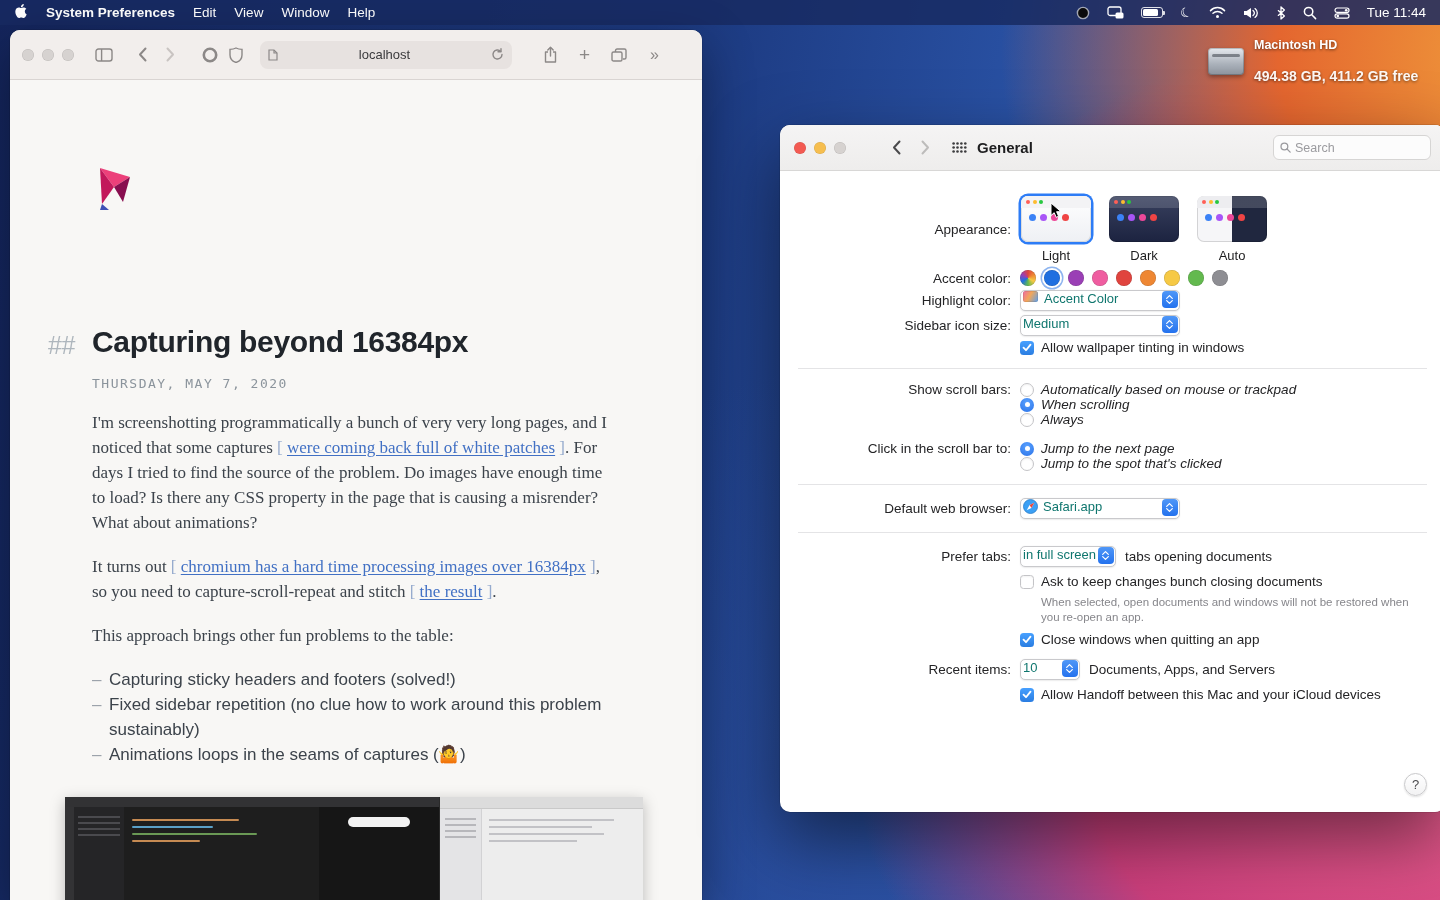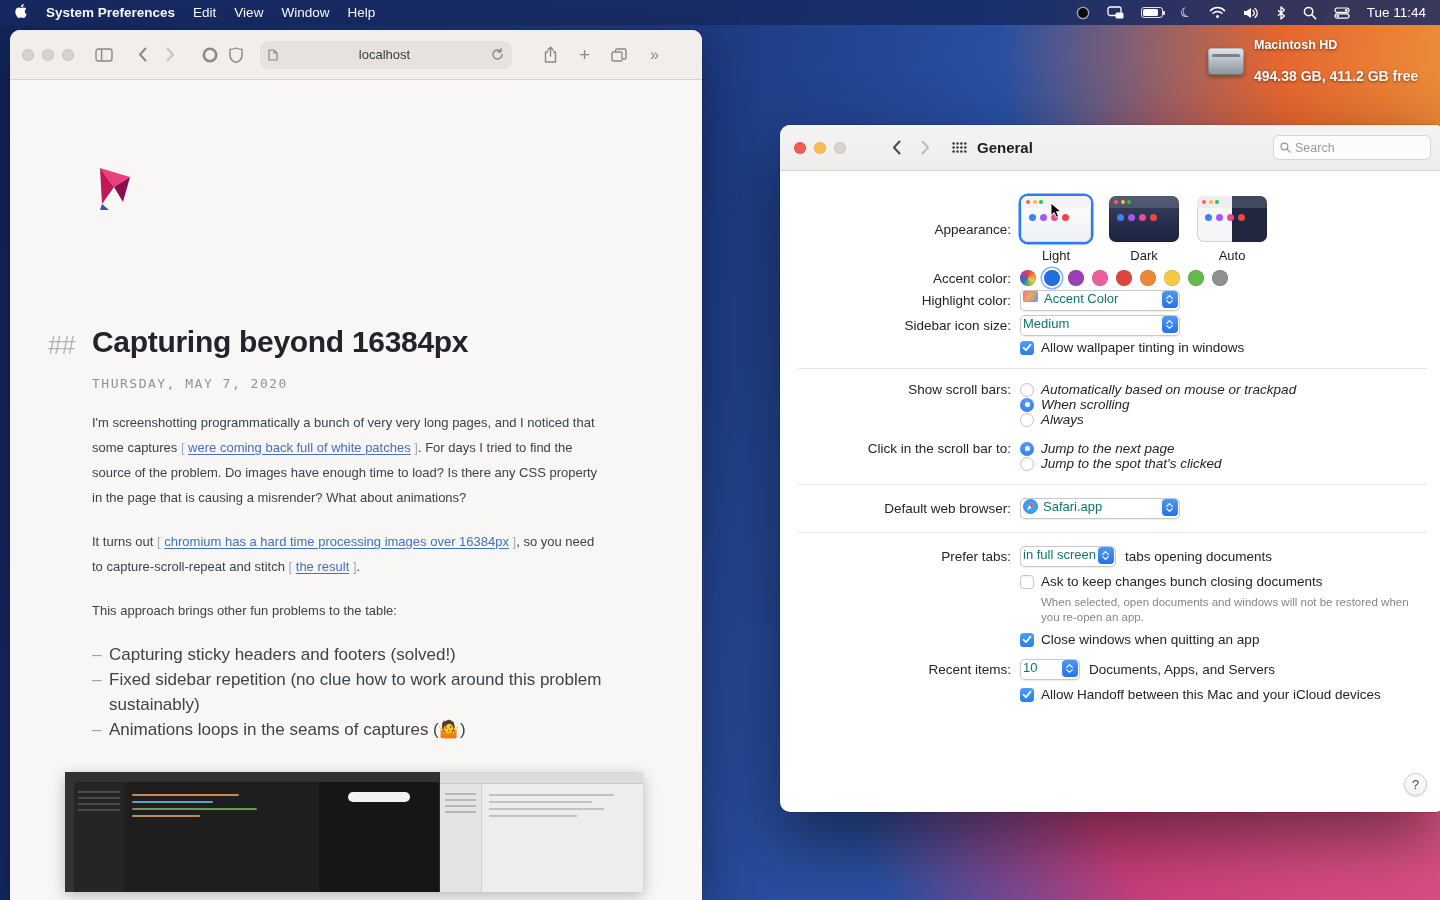--- a/index.html
+++ b/index.html
@@ -60,21 +60,21 @@
   .s-addr-text{ flex:1; text-align:center; font-size:13px; color:#3a3a3c; }
   .s-plus{ font-size:19px; color:#8c8887; line-height:1; }
   .s-more{ font-size:16px; color:#8c8887; }
 
   .s-content{ height:calc(100% - 43px); padding:82px 0 0 82px; background:#f8f7f5; overflow:hidden; }
   .post{ width:516px; }
   .post-logo{ display:block; }
   .post-h1{ position:relative; margin-top:112px; font-size:30px; line-height:36px; font-weight:700; color:#20252b; letter-spacing:-.3px; }
   .hashes{ position:absolute; left:-44px; top:3px; font-size:25px; font-weight:400; color:#aeb6bd; }
   .post-date{ margin-top:16px; font-family:"DejaVu Sans Mono", monospace; font-size:13px; letter-spacing:1.5px; color:#8b949c; }
-  .post p{ margin-top:19px; font-size:13px; line-height:25px; color:#3c434b; }
+  .post p{ margin-top:19px; font-size:17px; line-height:25px; color:#3c434b;font-family:Liberation Serif, serif; }
   .post a{ color:#4170c4; text-decoration:underline; text-underline-offset:2px; }
   .bracket{ color:#96abce; }
   .post-list{ margin-top:19px; }
   .post-li{ display:flex; font-size:17px; line-height:25px; color:#3c434b; }
   .post-li .dash{ width:17px; flex-shrink:0; color:#9aa1a9; }
 
   .shots{ display:flex; margin:30px 0 0 -27px; width:578px; box-shadow:0 4px 14px rgba(0,0,0,.25); }
   .shot{ height:120px; overflow:hidden; position:relative; }
   .shot-dark{ width:374px; background:#1f1f1f; }
   .sd-titlebar{ height:10px; background:#323234; }

